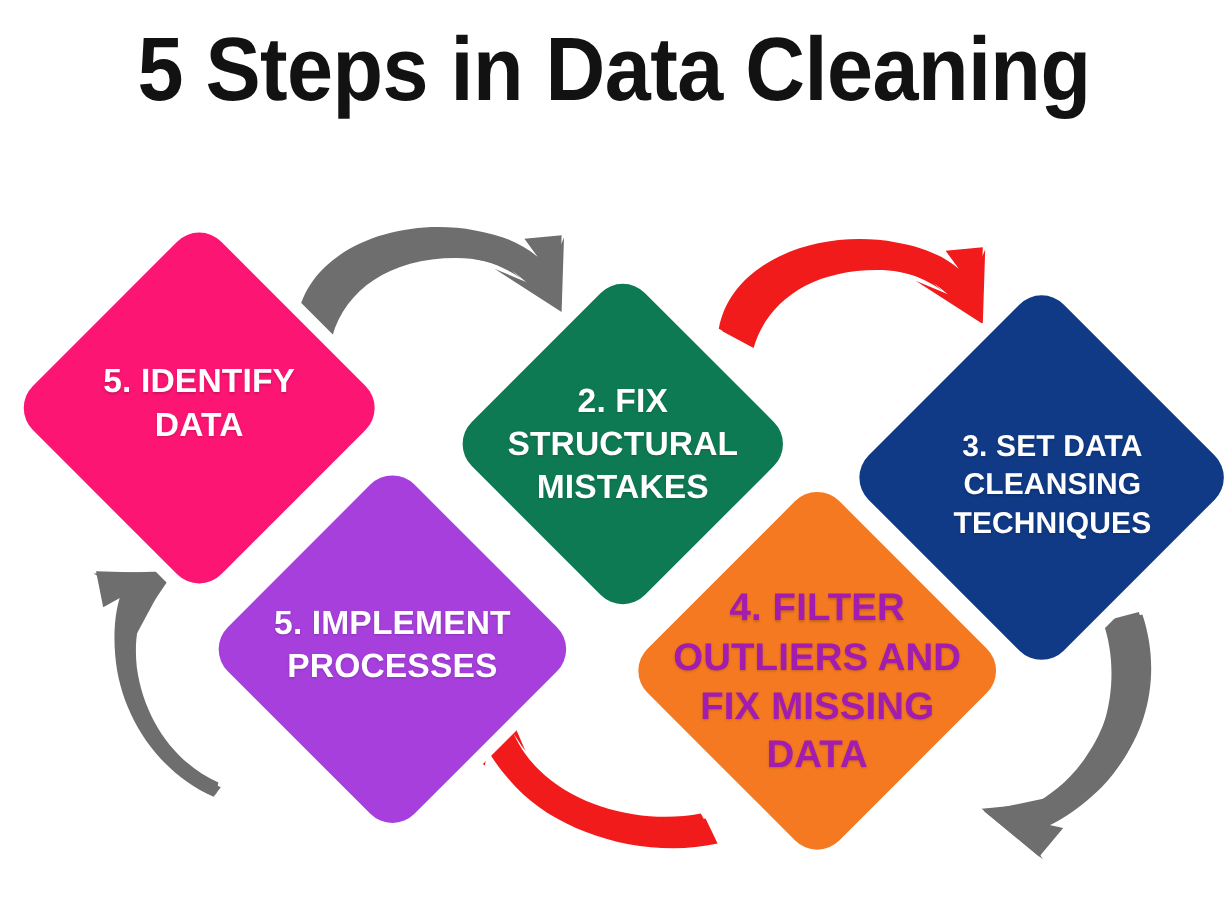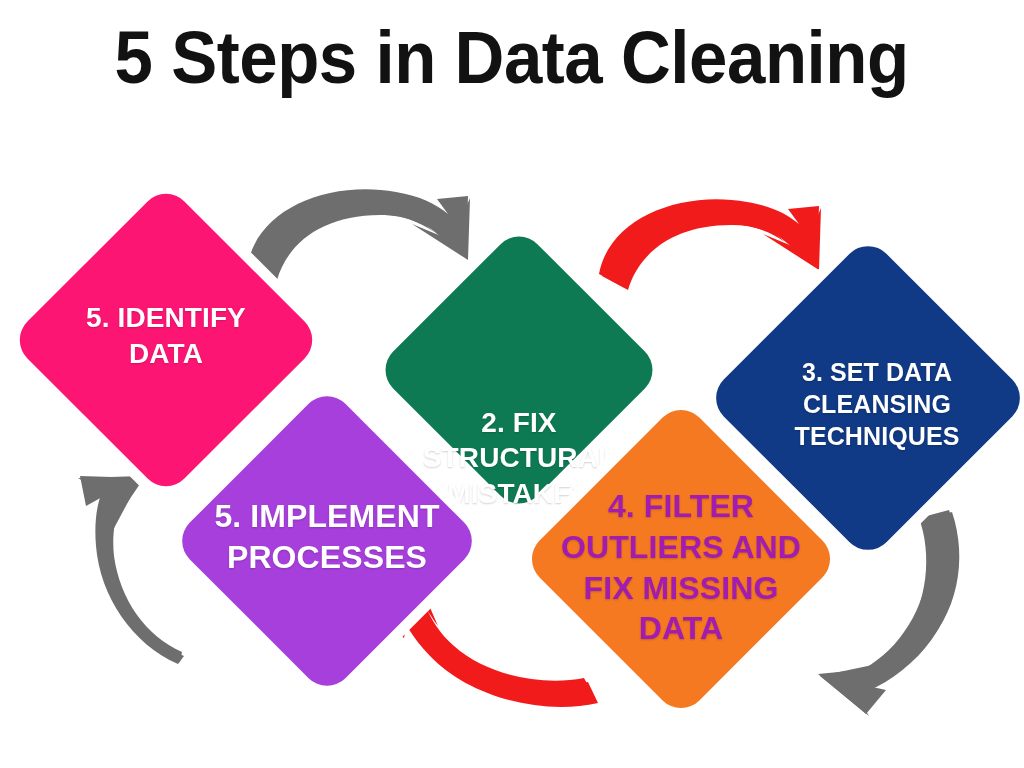--- a/index.html
+++ b/index.html
@@ -82,35 +82,35 @@
     text-shadow: 0 1px 2px rgba(0,0,0,0.18);
     padding: 0 6px;
     white-space: pre-line;
   }
 
   
   #node-1 { left: 8px;   top: 186px; width: 316px; height: 308px; }
   #node-1 .shape { width: 222px; height: 222px; background: #fc1573; }
   #node-1 .label { font-size: 28px; width: 240px; margin-top: -8px; }
 
-  #node-2 { left: 358px; top: 228px; width: 322px; height: 284px; align-items: flex-end; }
+  #node-2 { left: 358px; top: 228px; width: 322px; height: 284px; }
   #node-2 .shape { width: 204px; height: 204px; background: #0e7a54; }
   #node-2 .label { font-size: 28px; width: 268px; }
 
   #node-3 { left: 710px; top: 232px; width: 316px; height: 332px; }
   #node-3 .shape { width: 230px; height: 230px; background: #103a85; }
   #node-3 .label { font-size: 25px; width: 238px; margin-top: 12px; margin-left: 18px; }
 
   #node-4 { left: 518px; top: 400px; width: 326px; height: 318px; }
   #node-4 .shape { width: 226px; height: 226px; background: #f47920; }
   #node-4 .label { font-size: 32px; width: 240px; margin-top: 17px; color: #a21caf; }
 
   #node-5 { left: 168px; top: 388px; width: 318px; height: 306px; }
   #node-5 .shape { width: 220px; height: 220px; background: #a63fdb; }
-  #node-5 .label { font-size: 32px; width: 272px; margin-top: -8px; }
+  #node-5 .label { font-size: 28px; width: 272px; margin-top: -8px; }
 </style>
 </head>
 <body>
 
 <div id="infographic">
 
   <div class="title-wrap">
     <div class="title">5 Steps in Data Cleaning</div>
   </div>
 

